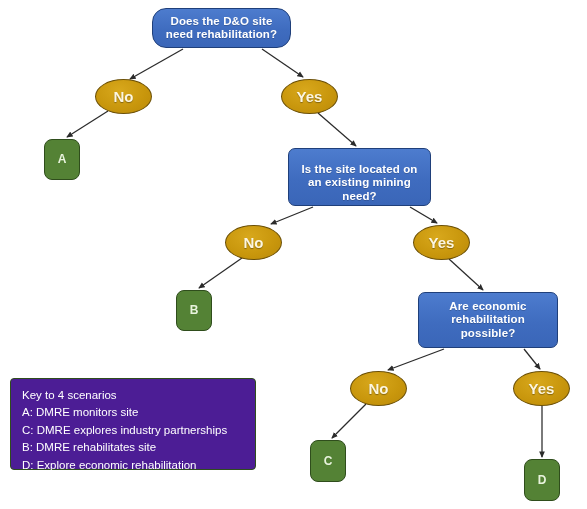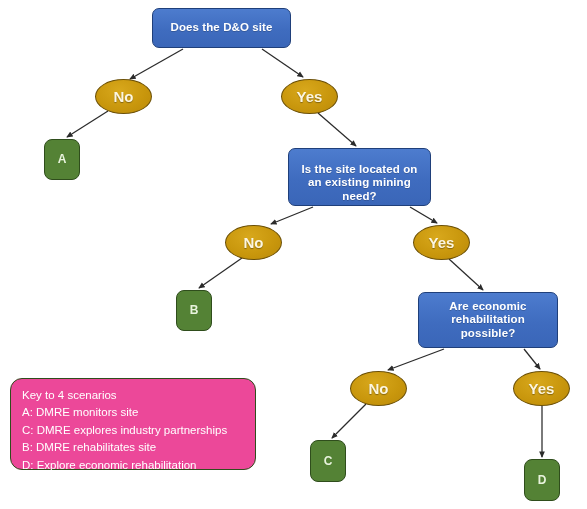--- a/index.html
+++ b/index.html
@@ -59,23 +59,23 @@
     background: #548235;
     border: 1px solid #2f4d1c;
     border-radius: 8px;
     font-size: 12px;
     font-weight: bold;
     color: #e8f3dd;
   }
   .legend {
     position: absolute;
     box-sizing: border-box;
-    background: #ec4899;
+    background: #4c1d95;
     border: 1px solid #2f4d1c;
-    border-radius: 12px;
+    border-radius: 4px;
     color: #ffffff;
     font-size: 11.5px;
     line-height: 1.52;
     padding: 8px 10px 9px 11px;
     text-align: left;
   }
   .legend .ln { white-space: nowrap; display: block; }
 </style>
 </head>
 <body>
@@ -97,22 +97,23 @@
       <path d="M 410 207 L 437 223"></path>
       <path d="M 242 258 L 199 288"></path>
       <path d="M 449 259 L 483 290"></path>
       <path d="M 444 349 L 388 370"></path>
       <path d="M 524 349 L 540 369"></path>
       <path d="M 366 404 L 332 438"></path>
       <path d="M 542 406 L 542 457"></path>
     </g>
   </svg>
 
-  <div class="node decision" style="left:152px; top:8px; width:139px; height:40px; flex-direction:column;">
+  <div class="node decision" style="left:152px; top:8px; width:139px; height:40px; flex-direction:column;border-radius:14px;">
     <span>Does the D&amp;O site</span>
+    <span>need rehabilitation?</span>
   </div>
 
   <div class="node decision" style="left:288px; top:148px; width:143px; height:58px; flex-direction:column;justify-content:flex-end;">
     <span>Is the site located on</span>
     <span>an existing mining</span>
     <span>need?</span>
   </div>
 
   <div class="node decision" style="left:418px; top:292px; width:140px; height:56px; flex-direction:column;">
     <span>Are economic</span>

